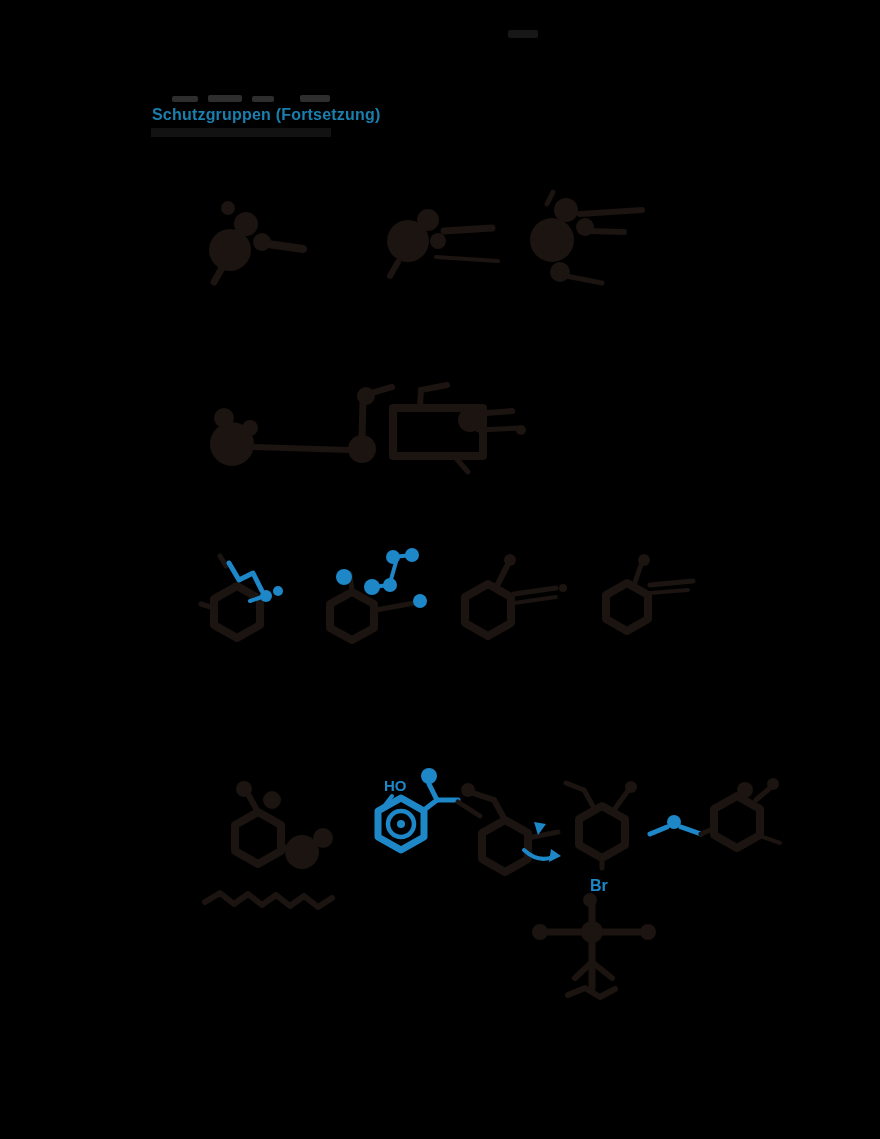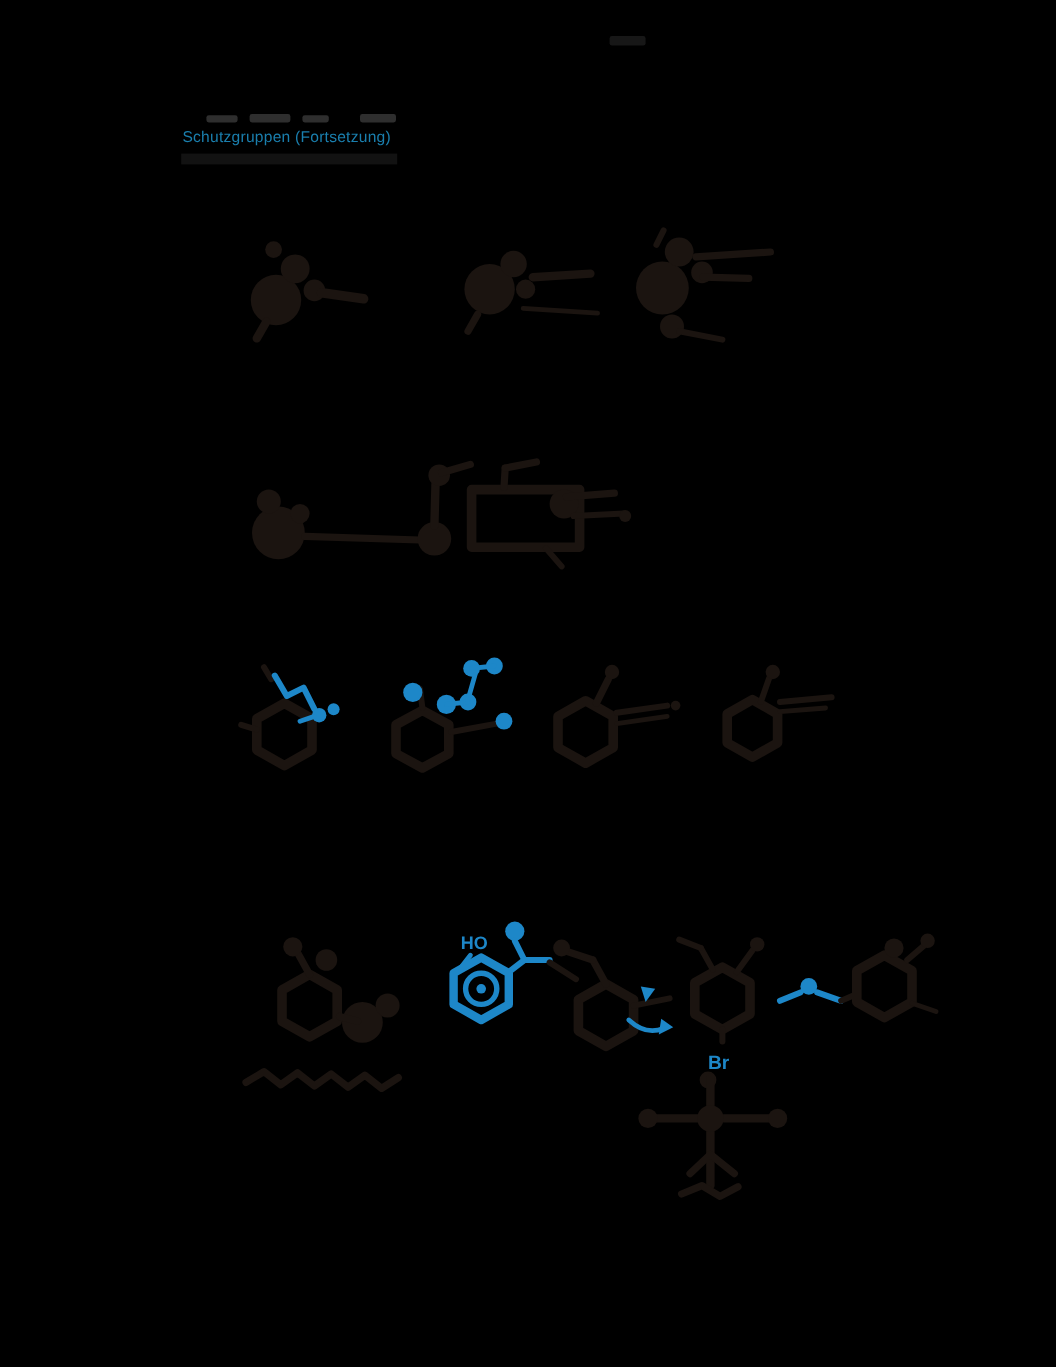--- a/index.html
+++ b/index.html
@@ -7,22 +7,22 @@
     position:relative;
     width:880px;height:1139px;
     background:#000000;
     overflow:hidden;
     font-family:"Liberation Sans", sans-serif;
   }
   .page-title{
     position:absolute;
     left:152px;top:106px;
     width:190px;
-    font-size:13px;
-    font-weight:normal;
+    font-size:16px;
+    font-weight:bold;
     letter-spacing:0.2px;
     color:#1a7fae;
     white-space:nowrap;
   }
   .title-underline{
     position:absolute;
     left:151px;top:128px;
     width:180px;height:9px;
     background:#121212;
   }

